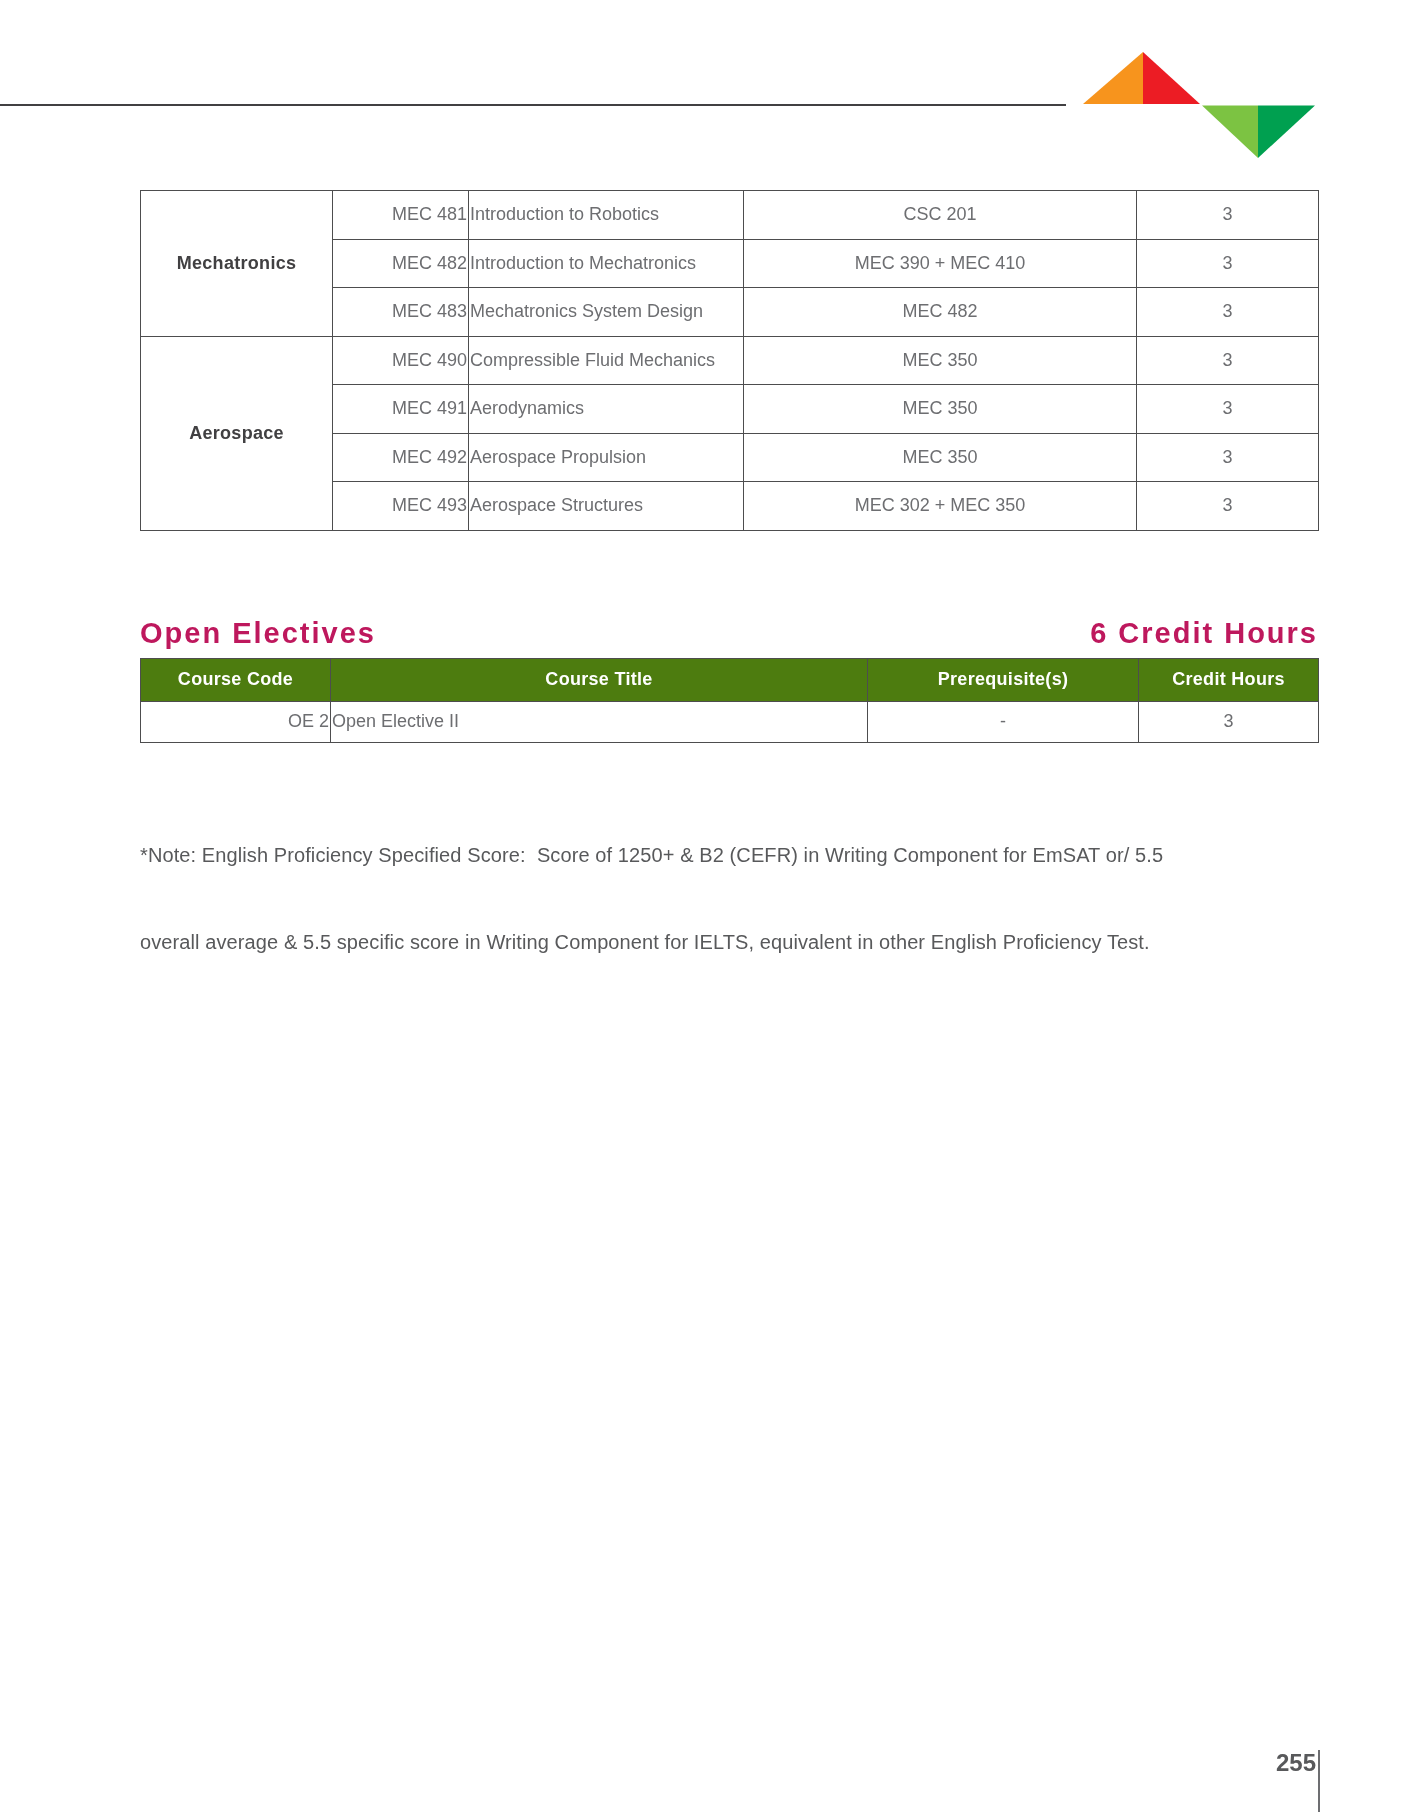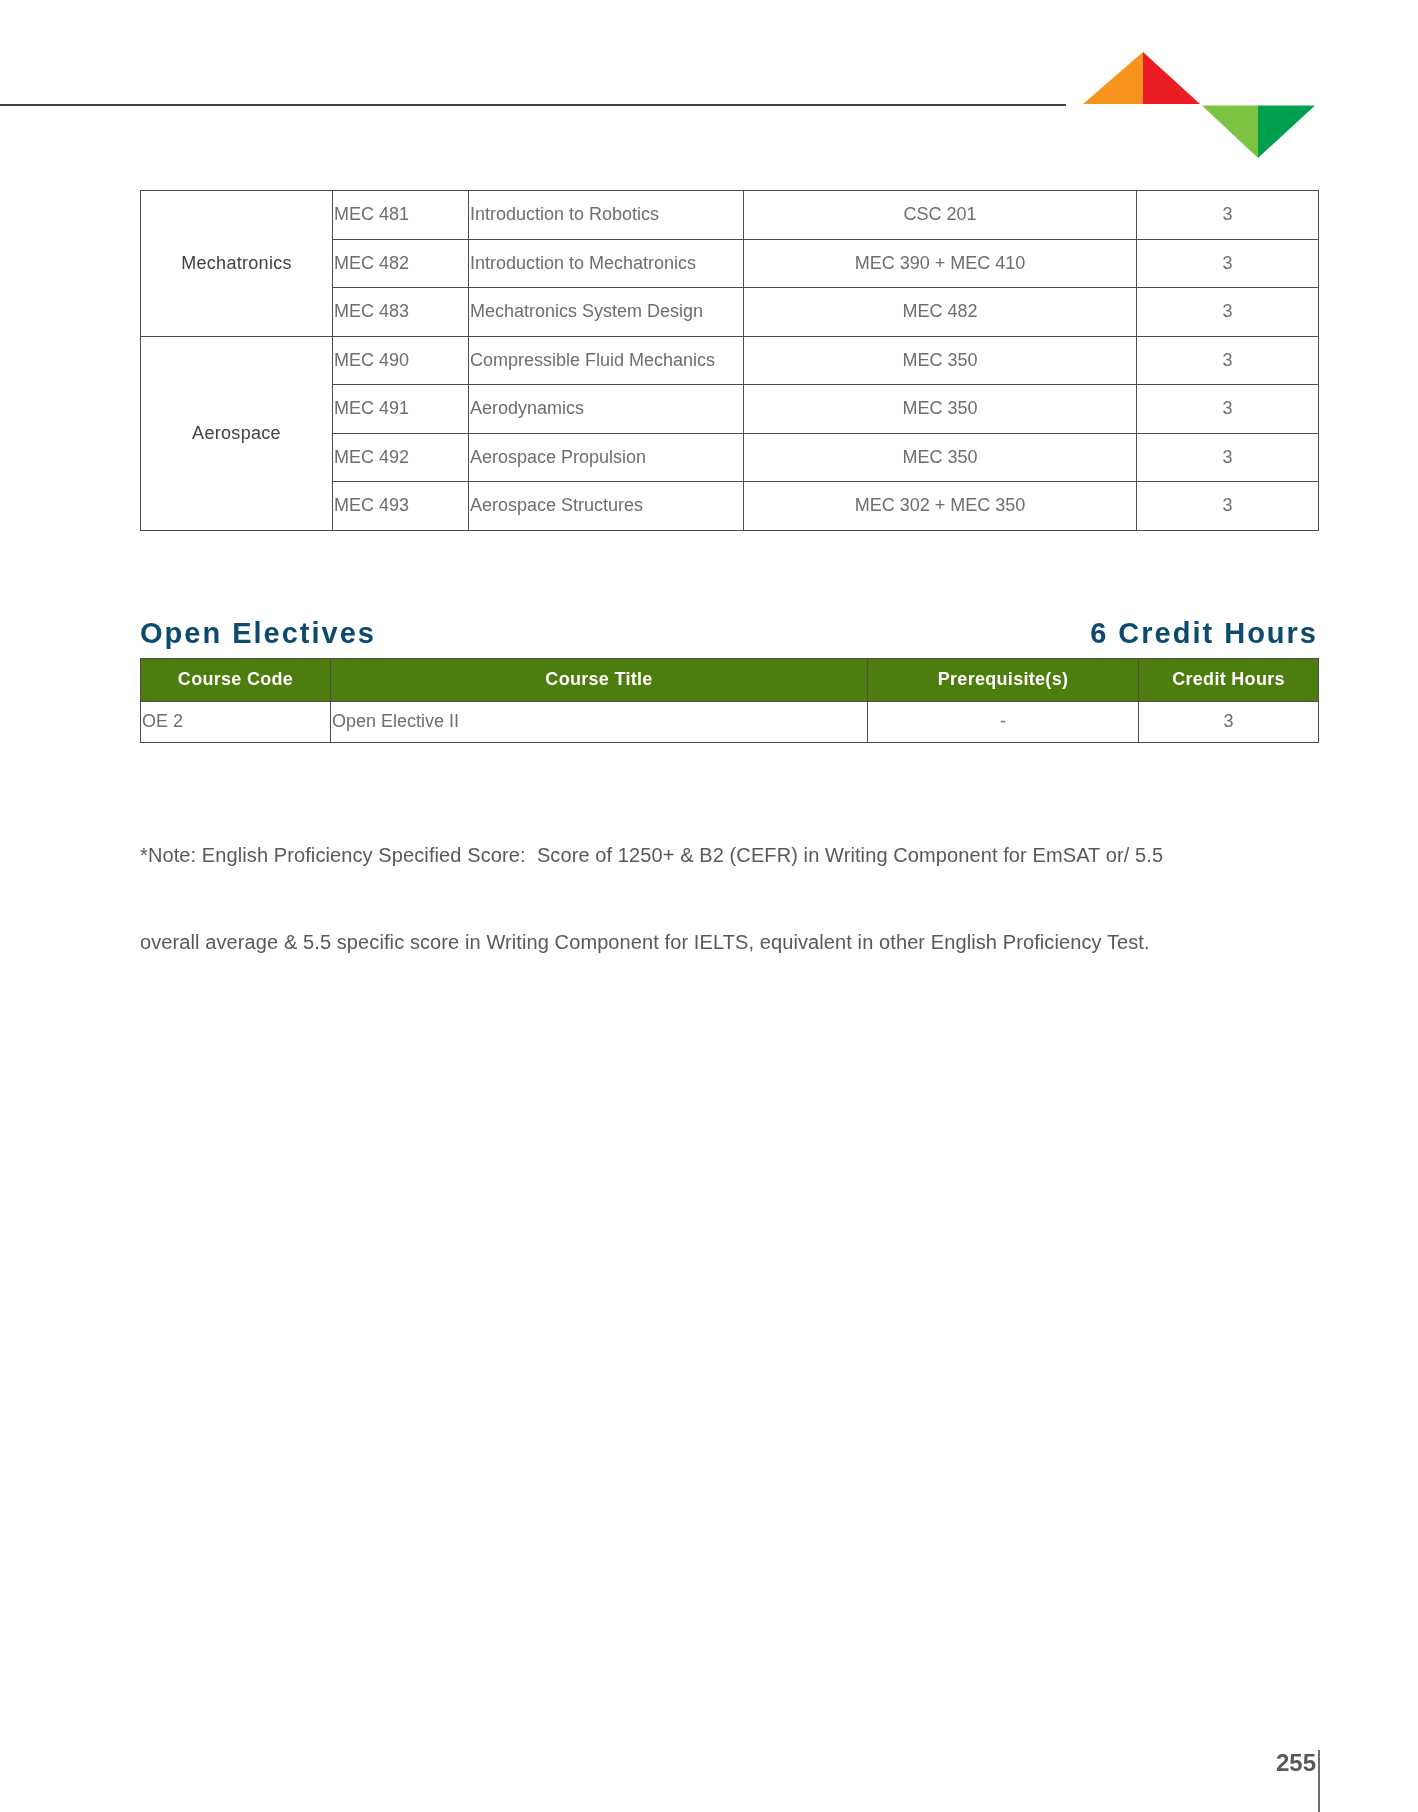--- a/index.html
+++ b/index.html
@@ -16,36 +16,36 @@
   }
   .logo{position:absolute;left:1083px;top:52px;width:233px;height:107px;}
   .content{position:absolute;left:140px;top:190px;width:1178px;}
 
   table{
     border-collapse:collapse;table-layout:fixed;width:1178px;
     color:#6d6e71;font-size:18px;
   }
   td,th{border:1.5px solid #4d4d4e;overflow:hidden;white-space:nowrap;}
   .theme-table td{height:45.5px;}
-  .group-cell{font-weight:normal;color:#414042;text-align:center;letter-spacing:.3px;}
-  .code-cell{text-align:left;}
+  .group-cell{font-weight:bold;color:#414042;text-align:center;letter-spacing:.3px;}
+  .code-cell{text-align:right;}
   .title-cell{text-align:left;}
   .prereq-cell{text-align:center;}
   .credits-cell{text-align:center;}
 
   .footnote{
     margin-top:12px;font-size:20px;color:#58595b;letter-spacing:.1px;
   }
 
   .oe-heading-row{
     display:flex;justify-content:space-between;align-items:baseline;
     margin-top:86px;line-height:32px;
   }
   .oe-title,.oe-credits{
-    font-size:29px;font-weight:bold;color:#0c4a6e;letter-spacing:2px;
+    font-size:29px;font-weight:bold;color:#be185d;letter-spacing:2px;
   }
 
   .oe-table{margin-top:9px;}
   .oe-table th{
     background:#4d7c0f;color:#ffffff;font-weight:bold;
     height:40px;font-size:18px;letter-spacing:.3px;
   }
   .oe-table td{height:38px;}
 
   .note{

